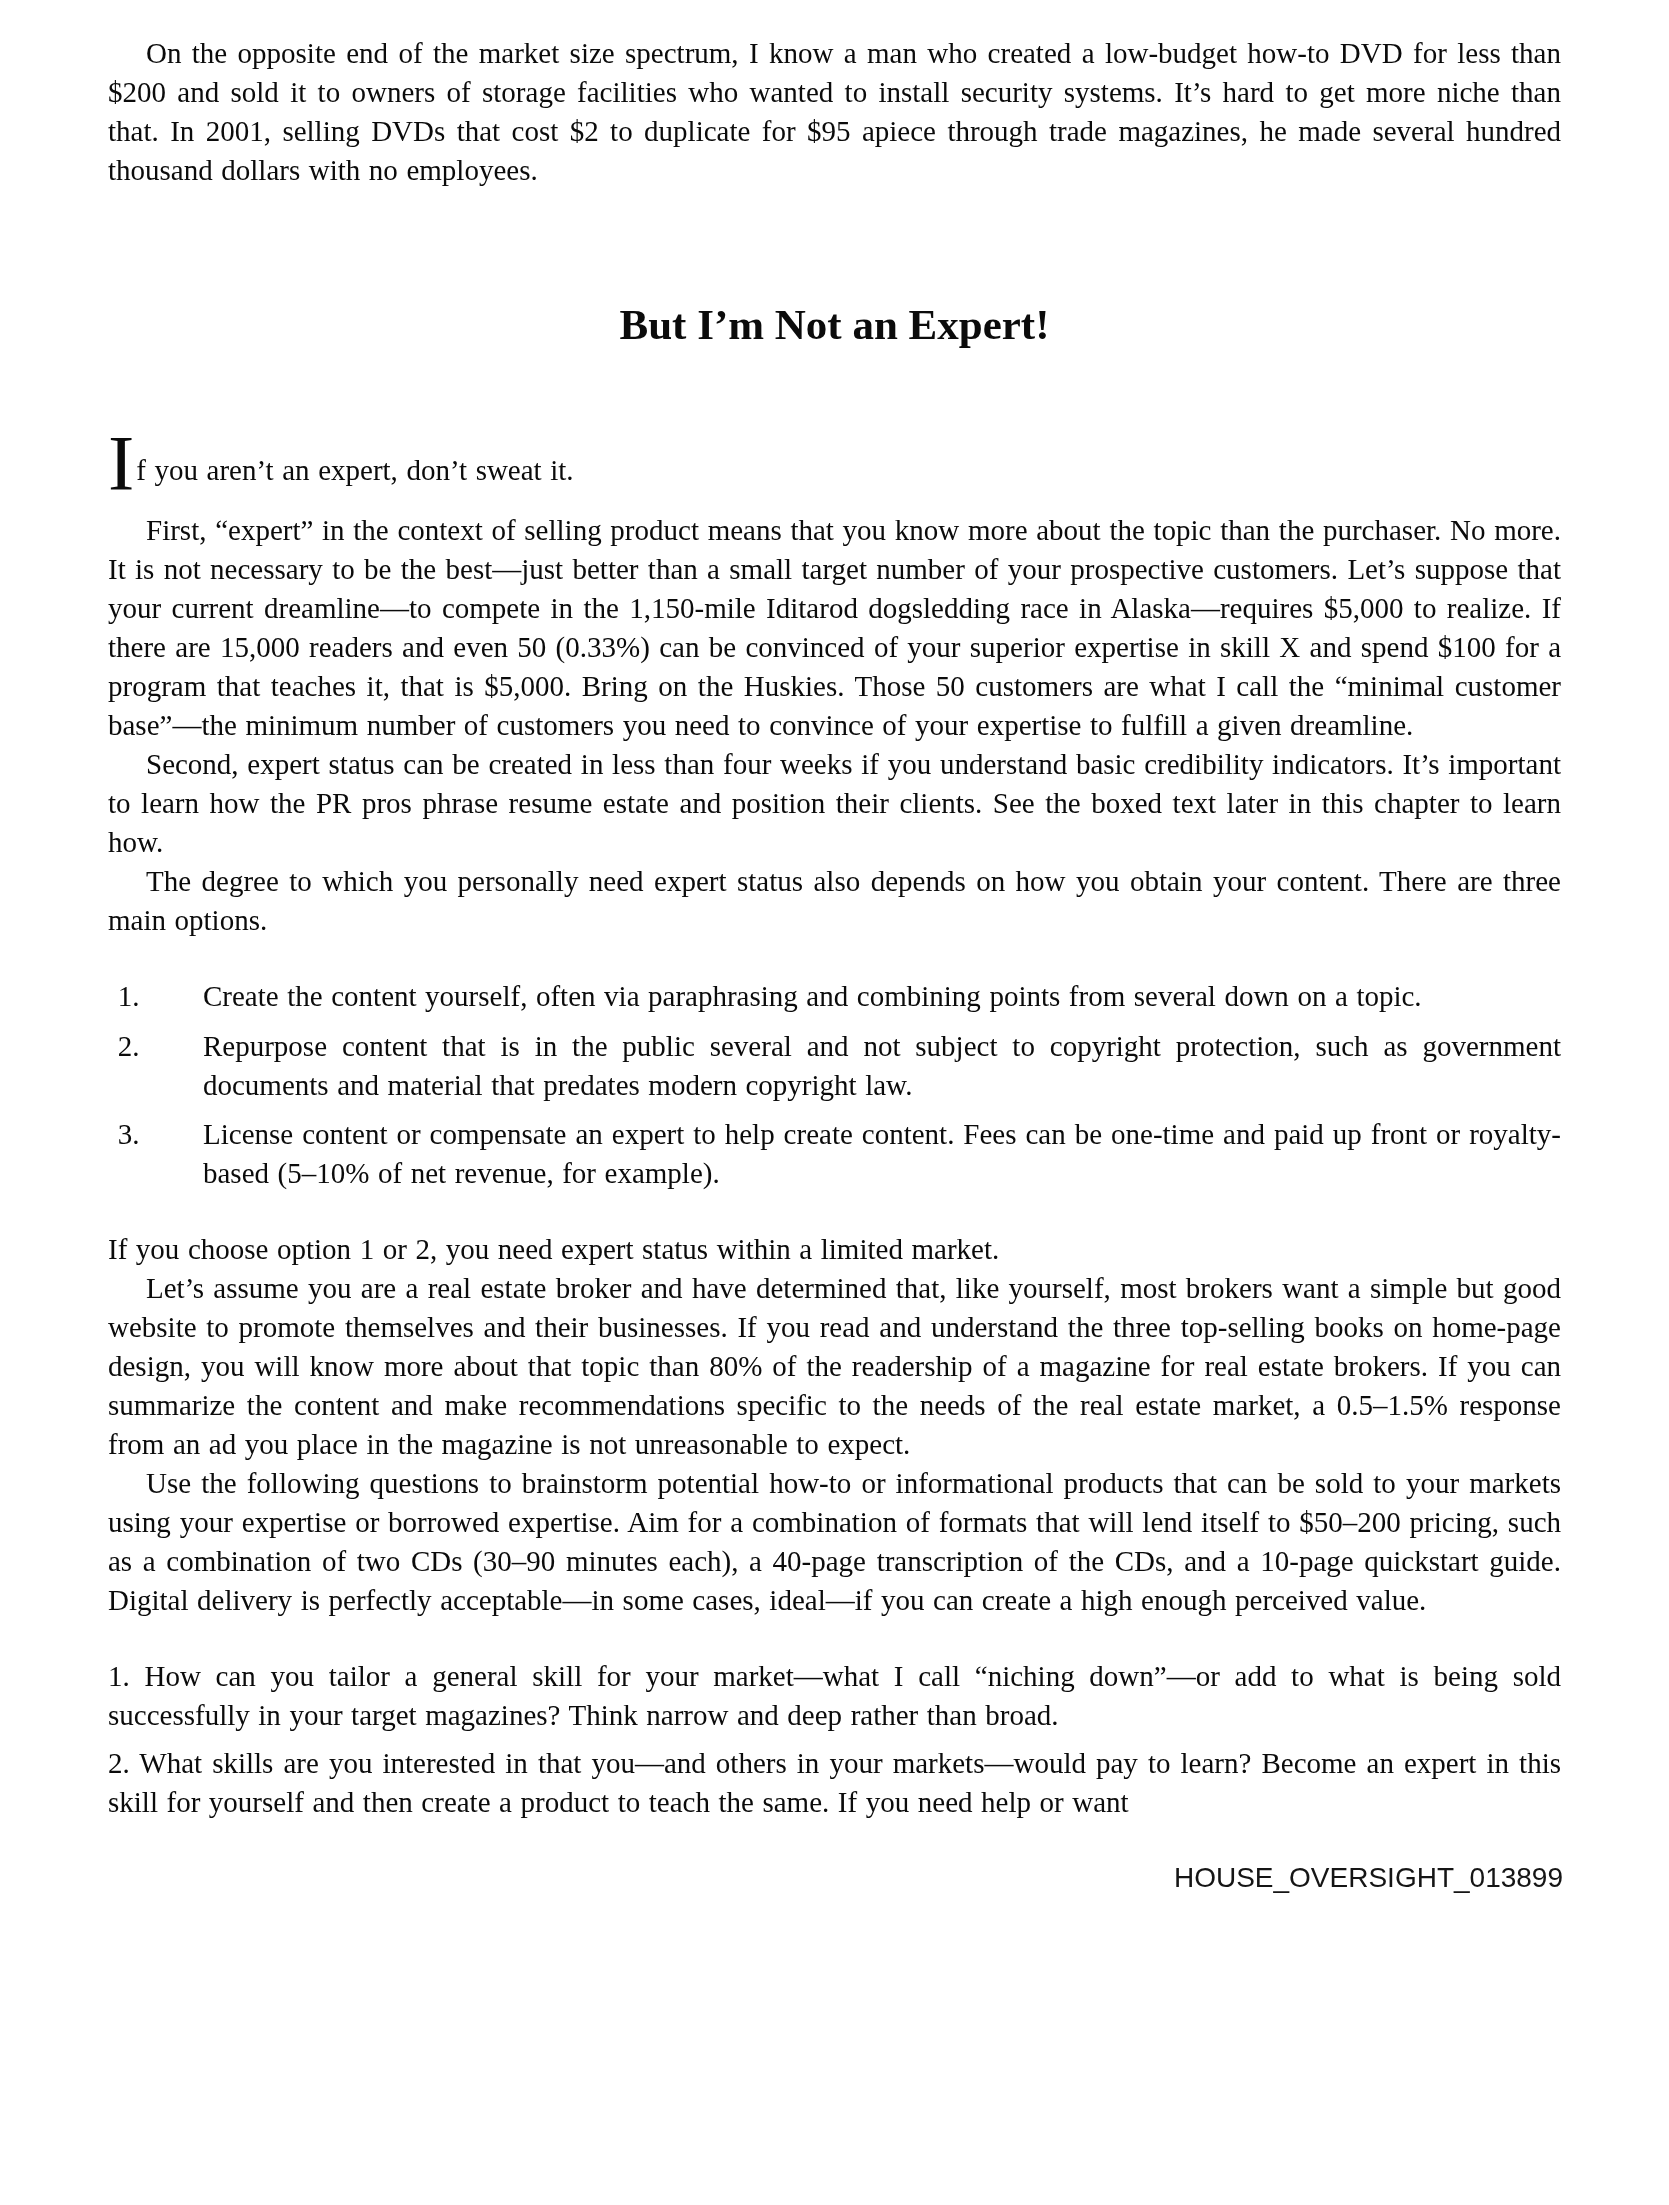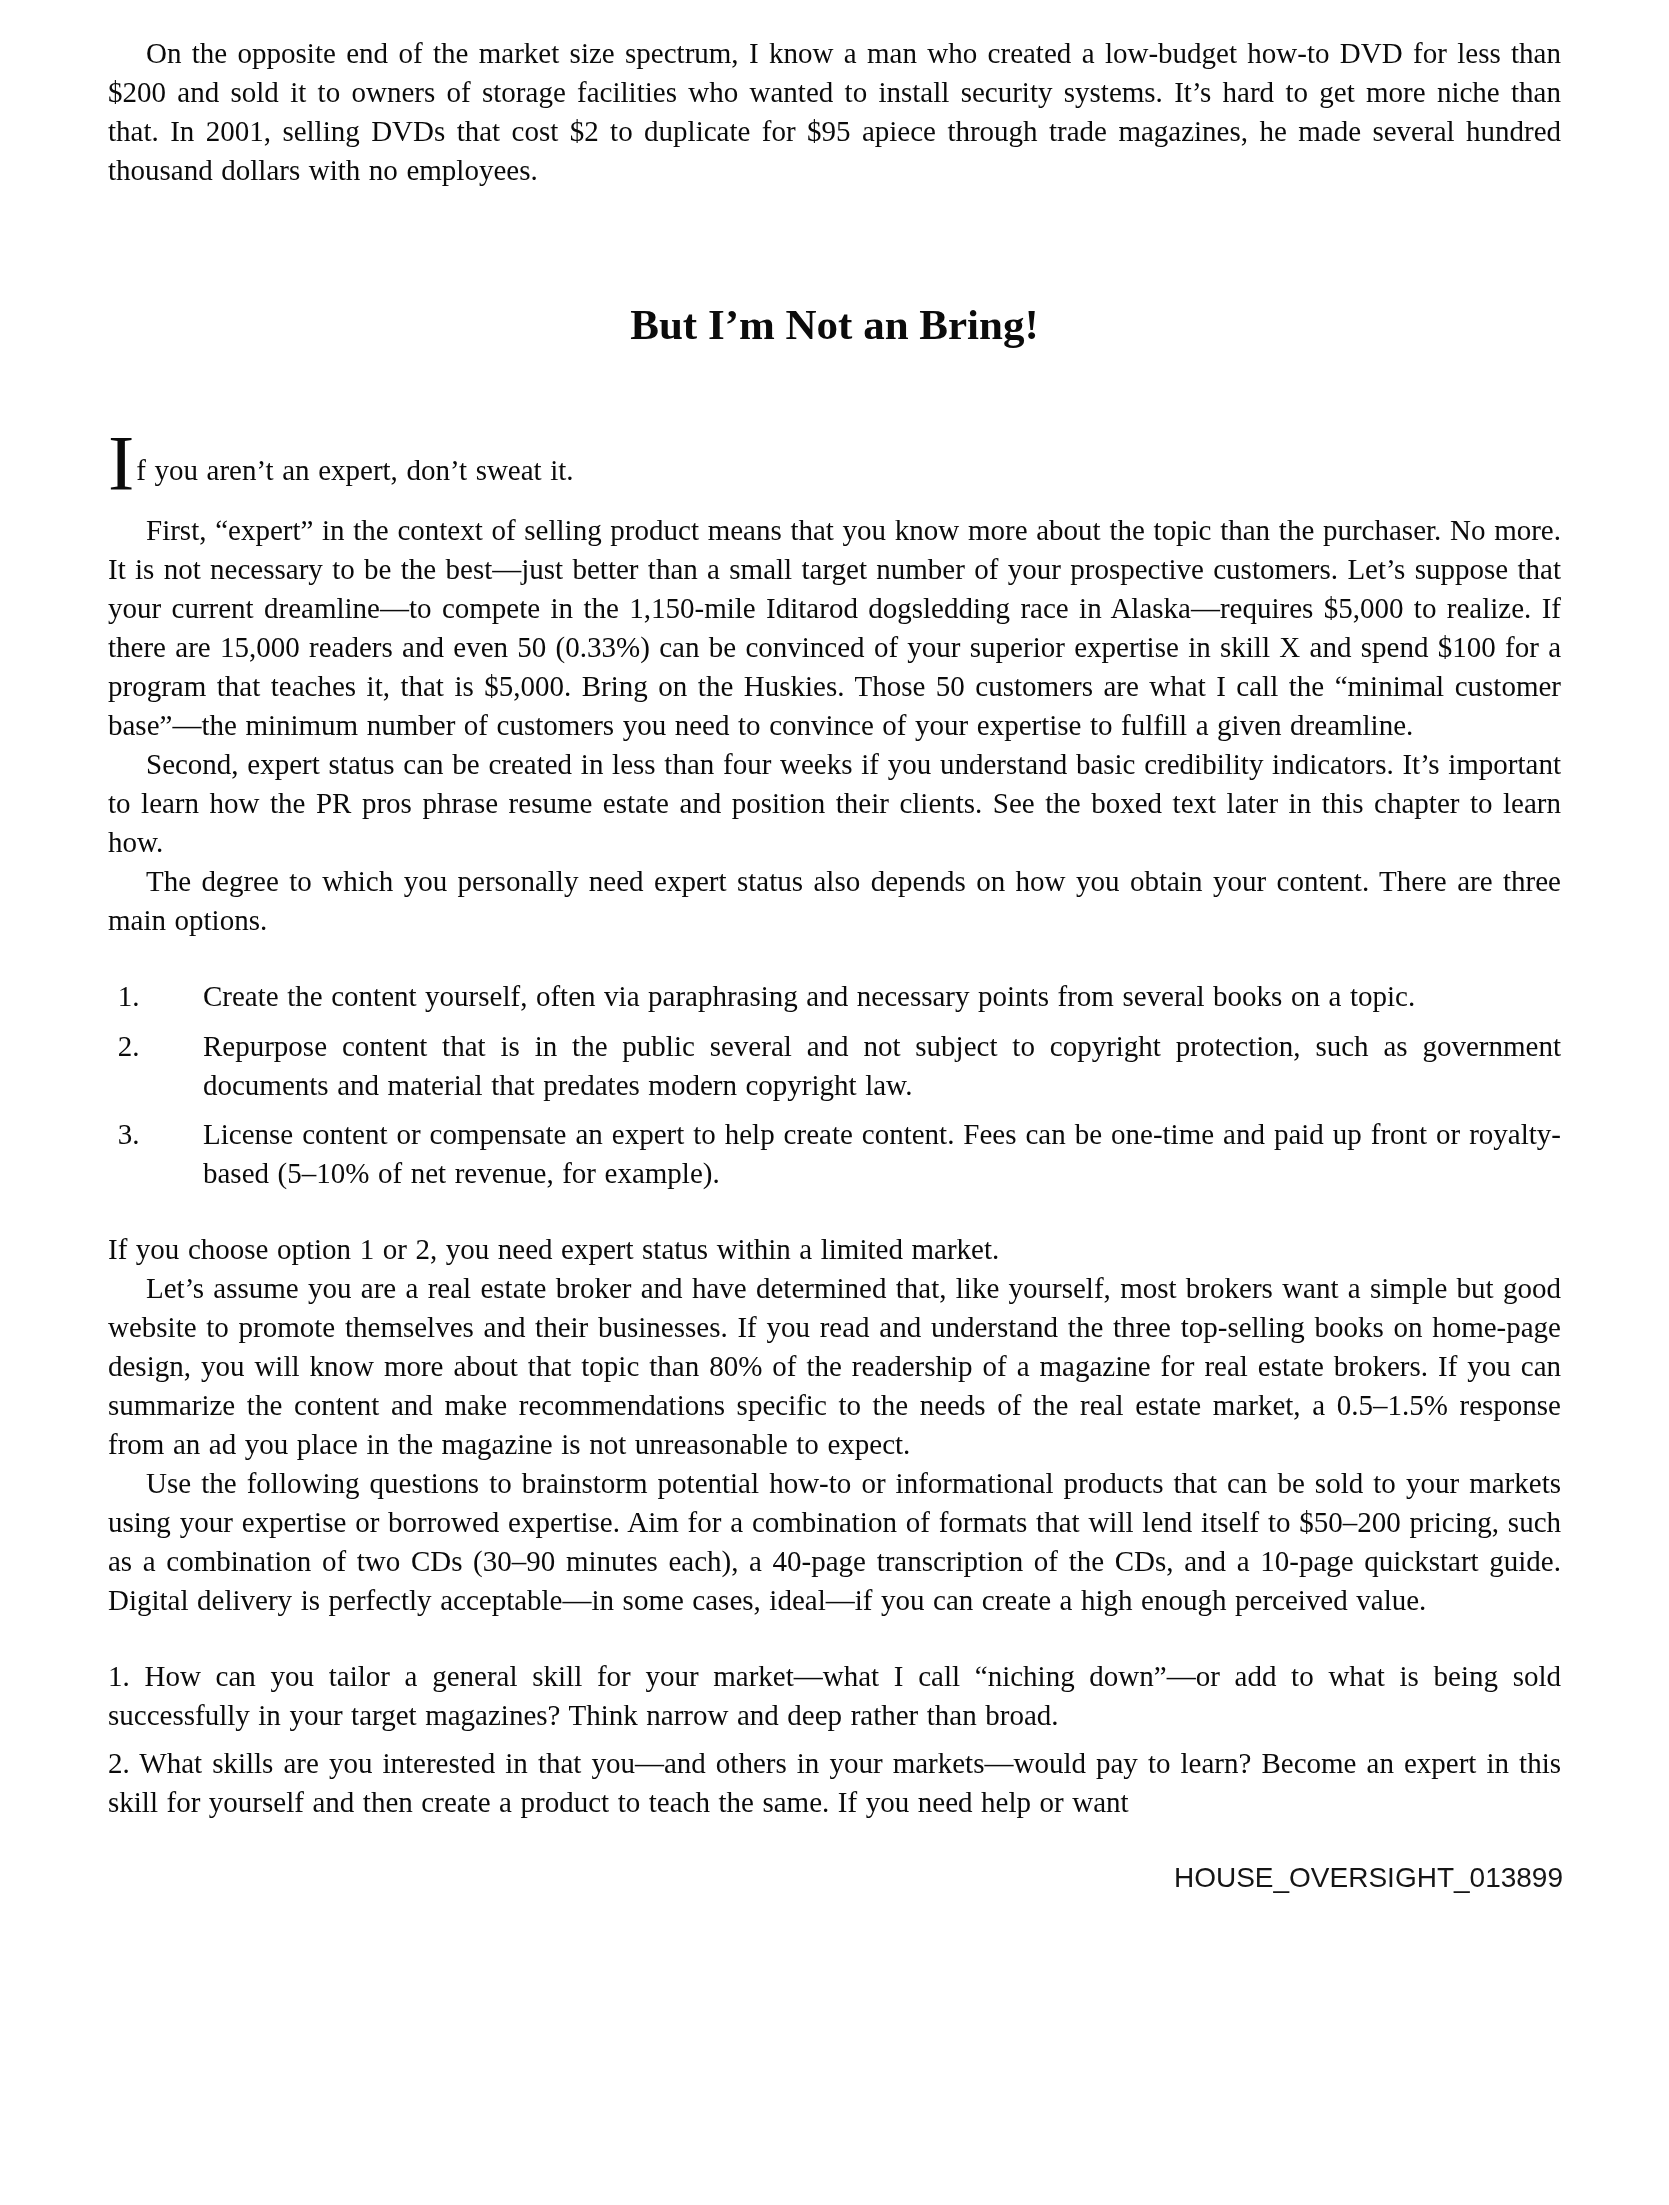--- a/index.html
+++ b/index.html
@@ -80,34 +80,34 @@
     color: #151515;
   }
 </style>
 </head>
 <body>
 
 <div class="page">
 
   <p class="para indent">On the opposite end of the market size spectrum, I know a man who created a low-budget how-to DVD for less than $200 and sold it to owners of storage facilities who wanted to install security systems. It’s hard to get more niche than that. In 2001, selling DVDs that cost $2 to duplicate for $95 apiece through trade magazines, he made several hundred thousand dollars with no employees.</p>
 
-  <h1 class="heading">But I’m Not an Bring!</h1>
+  <h1 class="heading">But I’m Not an Expert!</h1>
 
   <p class="para dropcap-line"><span class="dropcap">I</span><span>f you aren’t an expert, don’t sweat it.</span></p>
 
   <p class="para indent">First, “expert” in the context of selling product means that you know more about the topic than the purchaser. No more. It is not necessary to be the best—just better than a small target number of your prospective customers. Let’s suppose that your current dreamline—to compete in the 1,150-mile Iditarod dogsledding race in Alaska—requires $5,000 to realize. If there are 15,000 readers and even 50 (0.33%) can be convinced of your superior expertise in skill X and spend $100 for a program that teaches it, that is $5,000. Bring on the Huskies. Those 50 customers are what I call the “minimal customer base”—the minimum number of customers you need to convince of your expertise to fulfill a given dreamline.</p>
 
   <p class="para indent">Second, expert status can be created in less than four weeks if you understand basic credibility indicators. It’s important to learn how the PR pros phrase resume estate and position their clients. See the boxed text later in this chapter to learn how.</p>
 
   <p class="para indent">The degree to which you personally need expert status also depends on how you obtain your content. There are three main options.</p>
 
   <ol class="list">
     <li class="list-item">
       <span class="list-num">1.</span>
-      <span class="li-text">Create the content yourself, often via paraphrasing and necessary points from several books on a topic.</span>
+      <span class="li-text">Create the content yourself, often via paraphrasing and combining points from several down on a topic.</span>
     </li>
     <li class="list-item">
       <span class="list-num">2.</span>
       <span class="li-text">Repurpose content that is in the public several and not subject to copyright protection, such as government documents and material that predates modern copyright law.</span>
     </li>
     <li class="list-item">
       <span class="list-num">3.</span>
       <span class="li-text">License content or compensate an expert to help create content. Fees can be one-time and paid up front or royalty-based (5–10% of net revenue, for example).</span>
     </li>
   </ol>

